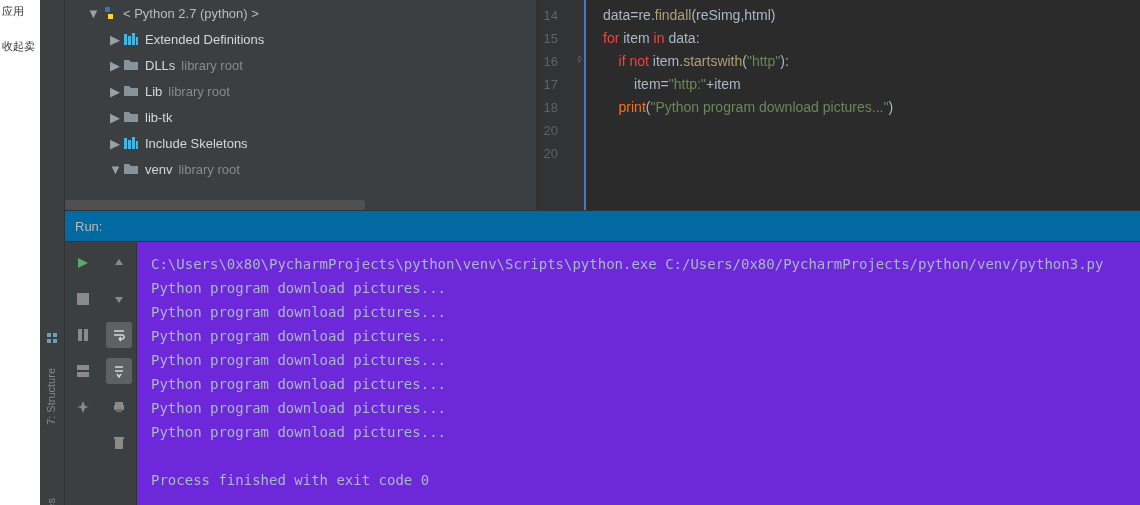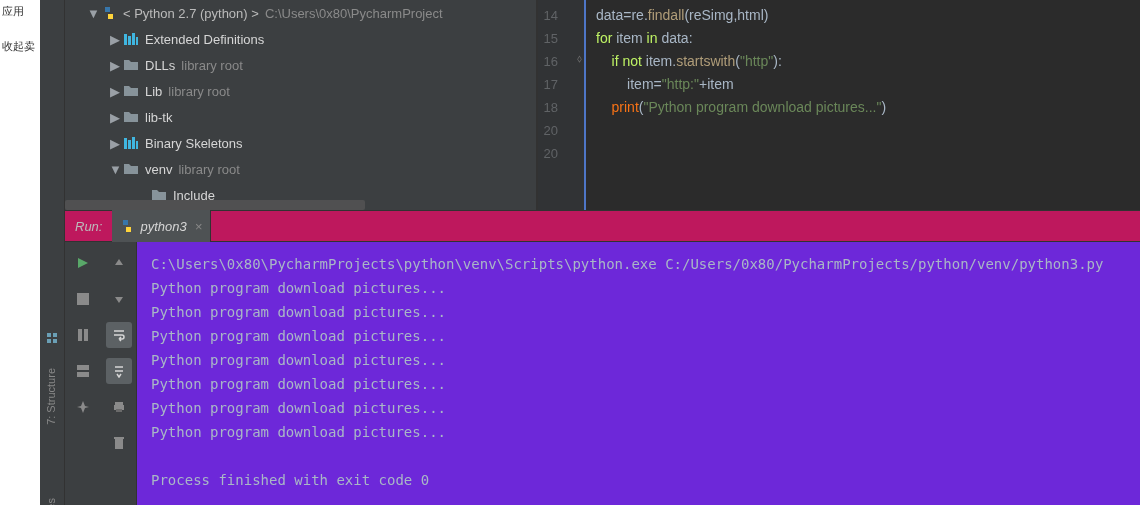--- a/index.html
+++ b/index.html
@@ -23,29 +23,29 @@
   .tree-row .arrow { width:12px; text-align:center; color:#9aa0a6; }
   .tree-row .ic { width:16px; height:16px; margin:0 6px 0 2px; display:flex; align-items:center; justify-content:center; }
   .tree-row .muted { color:#8a8a8a; margin-left:6px; }
   .hscroll { position:absolute; bottom:0; left:0; height:10px; width:300px; background:#555c; border-radius:2px; }
 
   .editor { flex:1; display:flex; background:#2b2b2b; border-left:1px solid #323232; }
   .gutter { width:46px; background:#313335; text-align:right; font-family:Consolas,monospace; font-size:13px; color:#606366; padding-top:4px; position:relative; }
   .gutter .ln { height:23px; line-height:23px; padding-right:26px; }
   .gutter .mark { position:absolute; right:2px; top:52px; color:#6e6e6e; font-size:11px; }
   .vline { width:2px; background:#4e76c7; }
-  .code { flex:1; font-family:Consolas,monospace; font-size:14px; padding:4px 0 0 10px; line-height:23px; white-space:pre; }
-  .kw { color:#bef264; }
+  .code { flex:1; font-family:Consolas,monospace; font-size:14px; padding:4px 0 0 10px; line-height:23px; white-space:pre;margin-left:7px; }
+  .kw { color:#ef4444; }
   .str { color:#6a8759; }
   .fn { color:#b09d79; }
   .id { color:#a9b7c6; }
   .op { color:#a9b7c6; }
   .builtin { color:#f97316; }
 
-  .runbar { position:absolute; left:25px; top:210px; right:0; height:32px; background:#be185d; border-top:1px solid #323232; border-bottom:1px solid #323232; display:flex; align-items:center;font-style:italic; }
+  .runbar { position:absolute; left:25px; top:210px; right:0; height:32px; background:#0369a1; border-top:1px solid #323232; border-bottom:1px solid #323232; display:flex; align-items:center; }
   .runbar .label { font-size:13px; color:#bbb; padding:0 10px; }
   .runbar .tab { display:flex; align-items:center; background:#4e5254; height:32px; padding:0 8px; border-right:1px solid #323232; cursor:pointer; }
   .runbar .tab .pyicon { margin-right:6px; }
   .runbar .tab .close { margin-left:8px; color:#888; cursor:pointer; font-size:13px; }
 
   .console-wrap { position:absolute; left:25px; top:242px; right:0; bottom:0; background:#6d28d9; display:flex; }
   .tool-col { width:36px; background:#3c3f41; display:flex; flex-direction:column; align-items:center; padding-top:8px; gap:10px; }
   .tool-col2 { width:36px; background:#3c3f41; display:flex; flex-direction:column; align-items:center; padding-top:8px; gap:10px; border-right:1px solid #323232; }
   .tool-btn { width:26px; height:26px; display:flex; align-items:center; justify-content:center; cursor:pointer; border-radius:3px; }
   .tool-btn.active { background:#5c6164; }
@@ -80,21 +80,20 @@
     <div class="tree">
       <div class="tree-row" style="padding-left:22px;">
         <span class="arrow">▼</span>
         <span class="ic pyicon">
           <svg width="16" height="16">
               <path d="M4 2h5v5H4z" fill="#3776ab"></path>
               <path d="M7 9h5v5H7z" fill="#ffd43b"></path>
             </svg>
         </span>
         <span style="color:#bbb">&lt; Python 2.7 (python) &gt;</span>
-        <span class="muted">C:\Users\0x80\PycharmProject</span>
       </div>
       <div id="tree-items">
           <div class="tree-row" style="padding-left: 44px;">
             <span class="arrow">▶</span>
             <span class="ic">
               <svg width="16" height="14">
                 <rect x="1" y="2" width="3" height="11" fill="#40b6e0"></rect>
                 <rect x="5" y="4" width="3" height="9" fill="#40b6e0"></rect>
                 <rect x="9" y="1" width="3" height="12" fill="#40b6e0"></rect>
                 <rect x="13" y="5" width="2" height="8" fill="#40b6e0"></rect>
@@ -134,40 +133,31 @@
           <div class="tree-row" style="padding-left: 44px;">
             <span class="arrow">▶</span>
             <span class="ic">
               <svg width="16" height="14">
                 <rect x="1" y="2" width="3" height="11" fill="#40b6e0"></rect>
                 <rect x="5" y="4" width="3" height="9" fill="#40b6e0"></rect>
                 <rect x="9" y="1" width="3" height="12" fill="#40b6e0"></rect>
                 <rect x="13" y="5" width="2" height="8" fill="#40b6e0"></rect>
               </svg>
             </span>
-            <span>Binary Skeletons</span>
+            <span>Include Skeletons</span>
           </div>
           <div class="tree-row" style="padding-left: 44px;">
             <span class="arrow">▼</span>
             <span class="ic">
               <svg width="16" height="16">
                 <path d="M1 3h5l2 2h7v8H1z" fill="#87939a"></path>
               </svg>
             </span>
             <span>venv</span>
             <span class="muted">library root</span>
-          </div>
-          <div class="tree-row" style="padding-left: 72px;">
-            <span class="arrow"></span>
-            <span class="ic">
-              <svg width="16" height="16">
-                <path d="M1 3h5l2 2h7v8H1z" fill="#87939a"></path>
-              </svg>
-            </span>
-            <span>Include</span>
           </div>
         </div>
       <div class="hscroll"></div>
     </div>
 
     <div class="editor">
       <div class="gutter" id="gutter">
         <span class="mark">⬨</span>
       <div class="ln">14</div>
           <div class="ln">15</div>
@@ -177,30 +167,20 @@
           <div class="ln">20</div>
           <div class="ln">20</div>
         </div>
       <div class="vline"></div>
       <div class="code" id="code"><div><span class="id">data</span><span class="op">=</span><span class="id">re</span><span class="op">.</span><span class="fn">findall</span><span class="op">(</span><span class="id">reSimg</span><span class="op">,</span><span class="id">html</span><span class="op">)</span></div><div><span class="kw">for </span><span class="id">item </span><span class="kw">in </span><span class="id">data</span><span class="op">:</span></div><div><span class="op">    </span><span class="kw">if not </span><span class="id">item</span><span class="op">.</span><span class="fn">startswith</span><span class="op">(</span><span class="str">"http"</span><span class="op">)</span><span class="op">:</span></div><div><span class="id">        item</span><span class="op">=</span><span class="str">"http:"</span><span class="op">+</span><span class="id">item</span></div><div><span class="op"></span></div><div><span class="op">    </span><span class="builtin">print</span><span class="op">(</span><span class="str">"Python program download pictures..."</span><span class="op">)</span></div><div><span class="op"></span></div></div>
     </div>
   </div>
 
   <div class="runbar">
     <span class="label">Run:</span>
-    <div class="tab">
-      <span class="pyicon">
-        <svg width="14" height="14">
-            <path d="M3 1h5v5H3z" fill="#3776ab"></path>
-            <path d="M6 8h5v5H6z" fill="#ffd43b"></path>
-          </svg>
-      </span>
-      <span style="color:#d6d6d6;font-size:13px;">python3</span>
-      <span class="close">×</span>
-    </div>
   </div>
 
   <div class="console-wrap">
     <div class="tool-col">
       <div class="tool-btn">
         <svg width="14" height="14">
             <path d="M2 2 L12 7 L2 12 Z" fill="#59a869"></path>
           </svg>
       </div>
       <div class="tool-btn">

